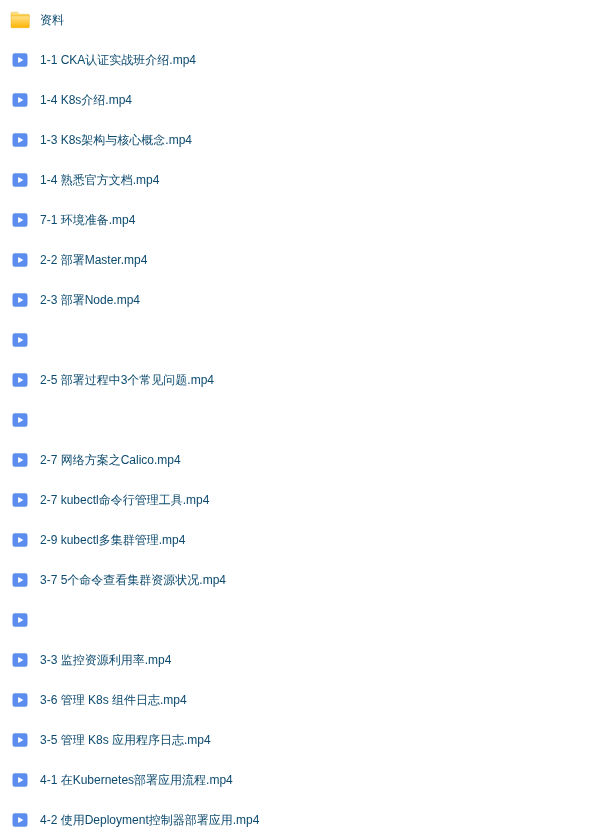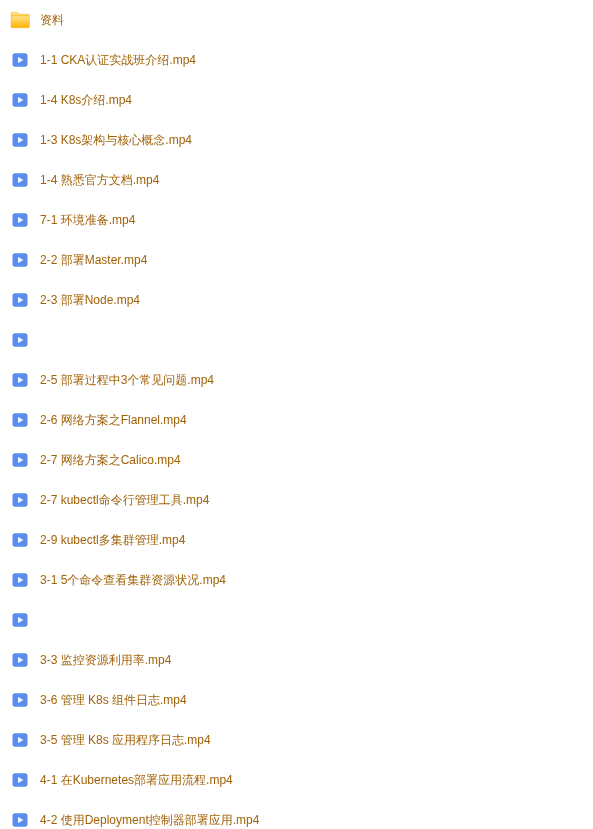--- a/index.html
+++ b/index.html
@@ -36,21 +36,21 @@
     }
     .folder-icon svg {
       width: 20px;
       height: 18px;
     }
     .video-icon svg {
       width: 18px;
       height: 18px;
     }
     .file-name {
-      color: #a16207;
+      color: #0c4a6e;
       white-space: nowrap;
     }
   </style>
 </head>
 <body>
 
 <div class="file-list">
     <div class="file-item">
       <span class="icon folder-icon">
         <svg viewBox="0 0 24 22" xmlns="http://www.w3.org/2000/svg">
@@ -150,21 +150,20 @@
       </span>
       <span class="file-name">2-5 部署过程中3个常见问题.mp4</span>
     </div>
     <div class="file-item">
       <span class="icon video-icon">
         <svg viewBox="0 0 24 24" xmlns="http://www.w3.org/2000/svg">
   <rect x="2" y="3" width="20" height="18" rx="3" fill="#5b8def"></rect>
   <path d="M9.5 8 L16.5 12 L9.5 16 Z" fill="#ffffff"></path>
 </svg>
       </span>
-      <span class="file-name">2-6 网络方案之Flannel.mp4</span>
     </div>
     <div class="file-item">
       <span class="icon video-icon">
         <svg viewBox="0 0 24 24" xmlns="http://www.w3.org/2000/svg">
   <rect x="2" y="3" width="20" height="18" rx="3" fill="#5b8def"></rect>
   <path d="M9.5 8 L16.5 12 L9.5 16 Z" fill="#ffffff"></path>
 </svg>
       </span>
       <span class="file-name">2-7 网络方案之Calico.mp4</span>
     </div>
@@ -186,21 +185,21 @@
       </span>
       <span class="file-name">2-9 kubectl多集群管理.mp4</span>
     </div>
     <div class="file-item">
       <span class="icon video-icon">
         <svg viewBox="0 0 24 24" xmlns="http://www.w3.org/2000/svg">
   <rect x="2" y="3" width="20" height="18" rx="3" fill="#5b8def"></rect>
   <path d="M9.5 8 L16.5 12 L9.5 16 Z" fill="#ffffff"></path>
 </svg>
       </span>
-      <span class="file-name">3-1 5个命令查看集群资源状况.mp4</span>
+      <span class="file-name">3-7 5个命令查看集群资源状况.mp4</span>
     </div>
     <div class="file-item">
       <span class="icon video-icon">
         <svg viewBox="0 0 24 24" xmlns="http://www.w3.org/2000/svg">
   <rect x="2" y="3" width="20" height="18" rx="3" fill="#5b8def"></rect>
   <path d="M9.5 8 L16.5 12 L9.5 16 Z" fill="#ffffff"></path>
 </svg>
       </span>
     </div>
     <div class="file-item">

